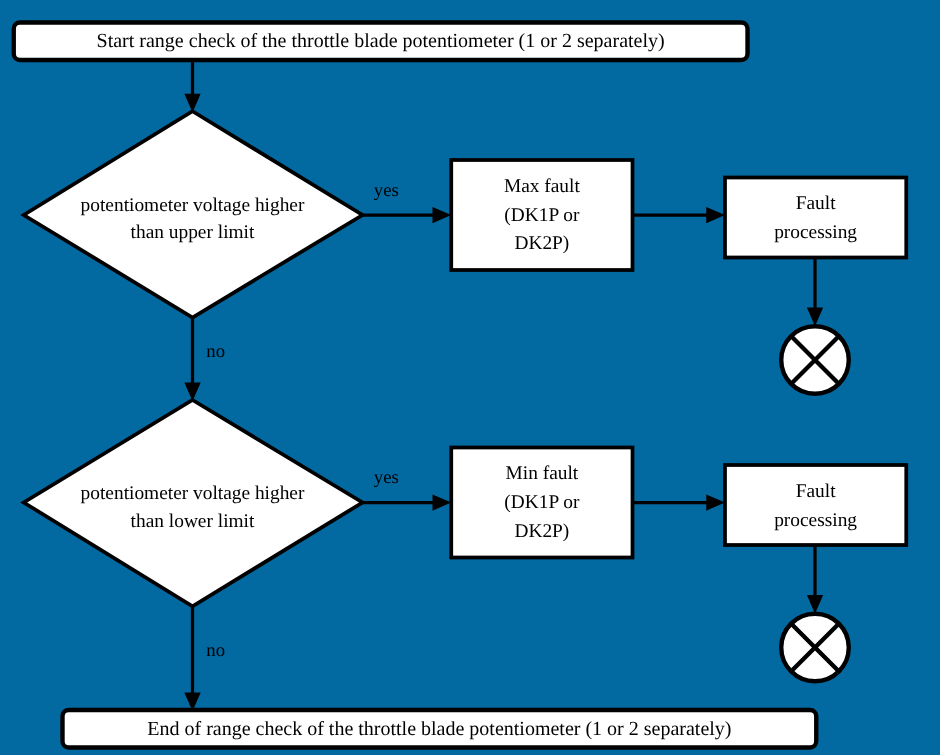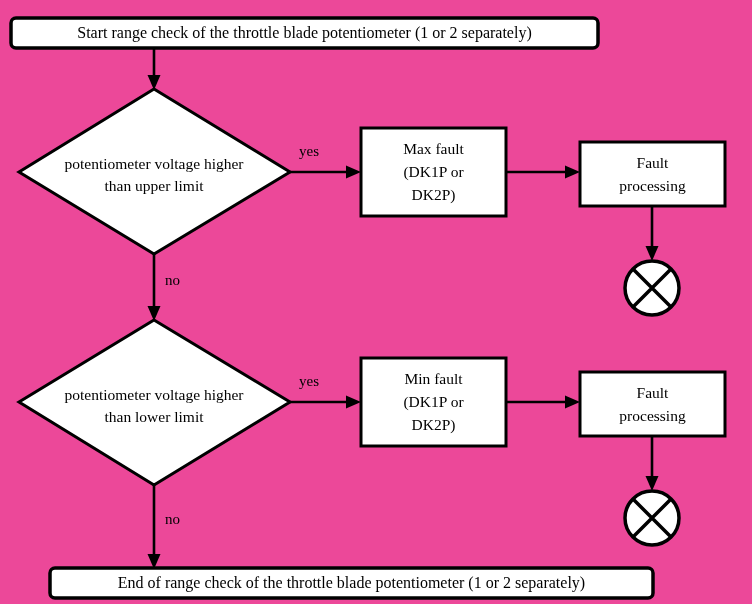--- a/index.html
+++ b/index.html
@@ -4,21 +4,21 @@
 <style>
   html, body {
     margin: 0;
     padding: 0;
     background: #ffffff;
   }
   #flowchart-root {
     position: relative;
     width: 752px;
     height: 604px;
-    background: #ec4899;
+    background: #0369a1;
     font-family: "Liberation Serif", "DejaVu Serif", serif;
     overflow: hidden;
   }
   svg.diagram {
     display: block;
     width: 752px;
     height: 604px;
   }
   .node-shape {
     fill: #ffffff;

